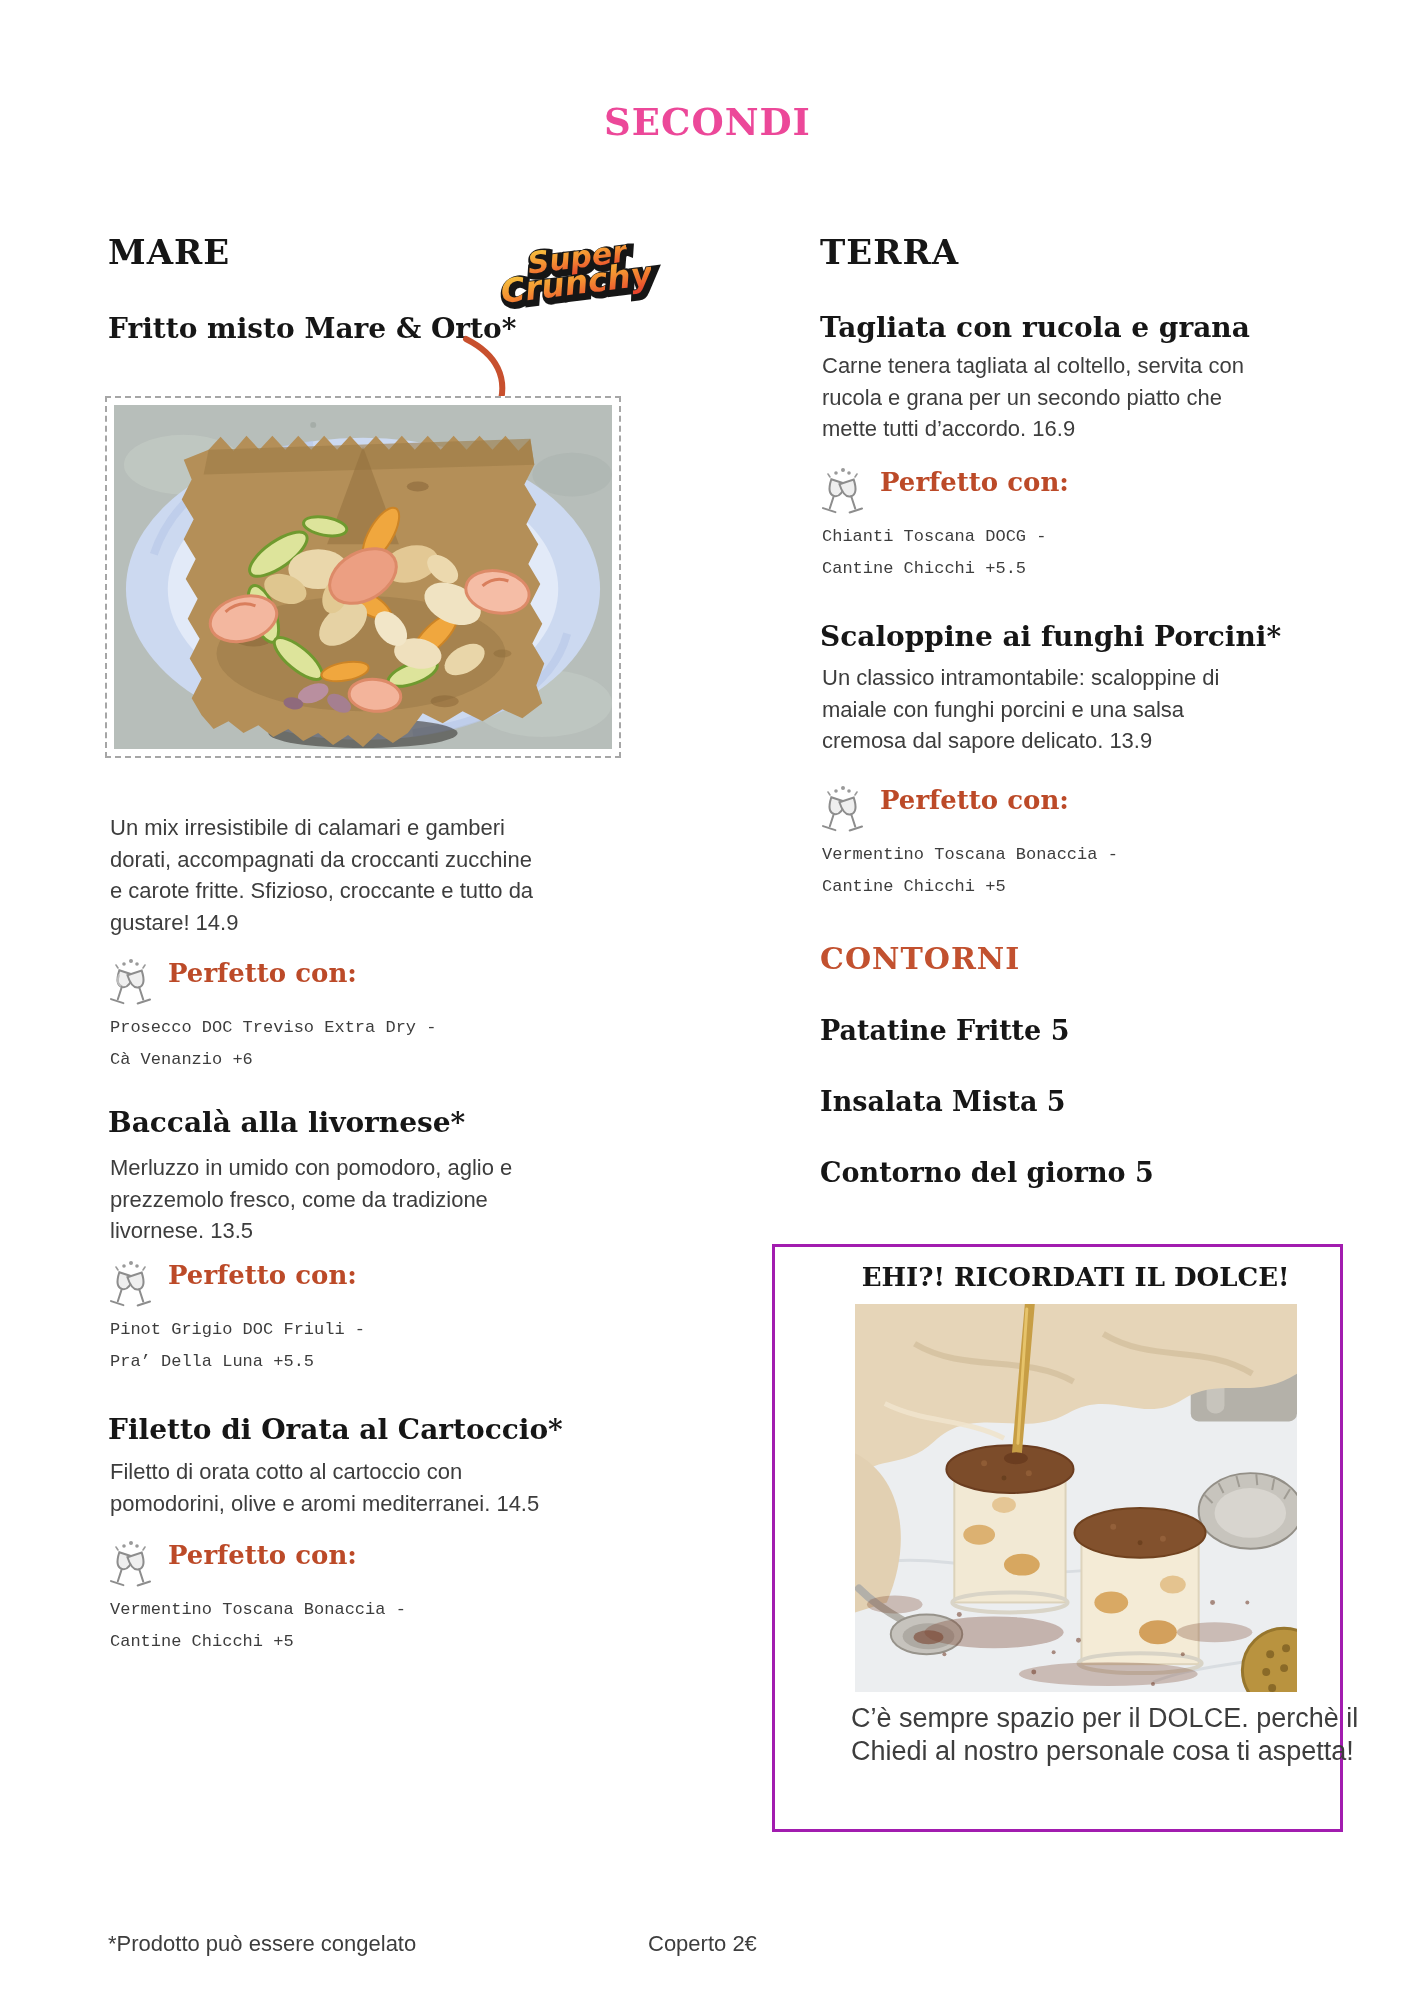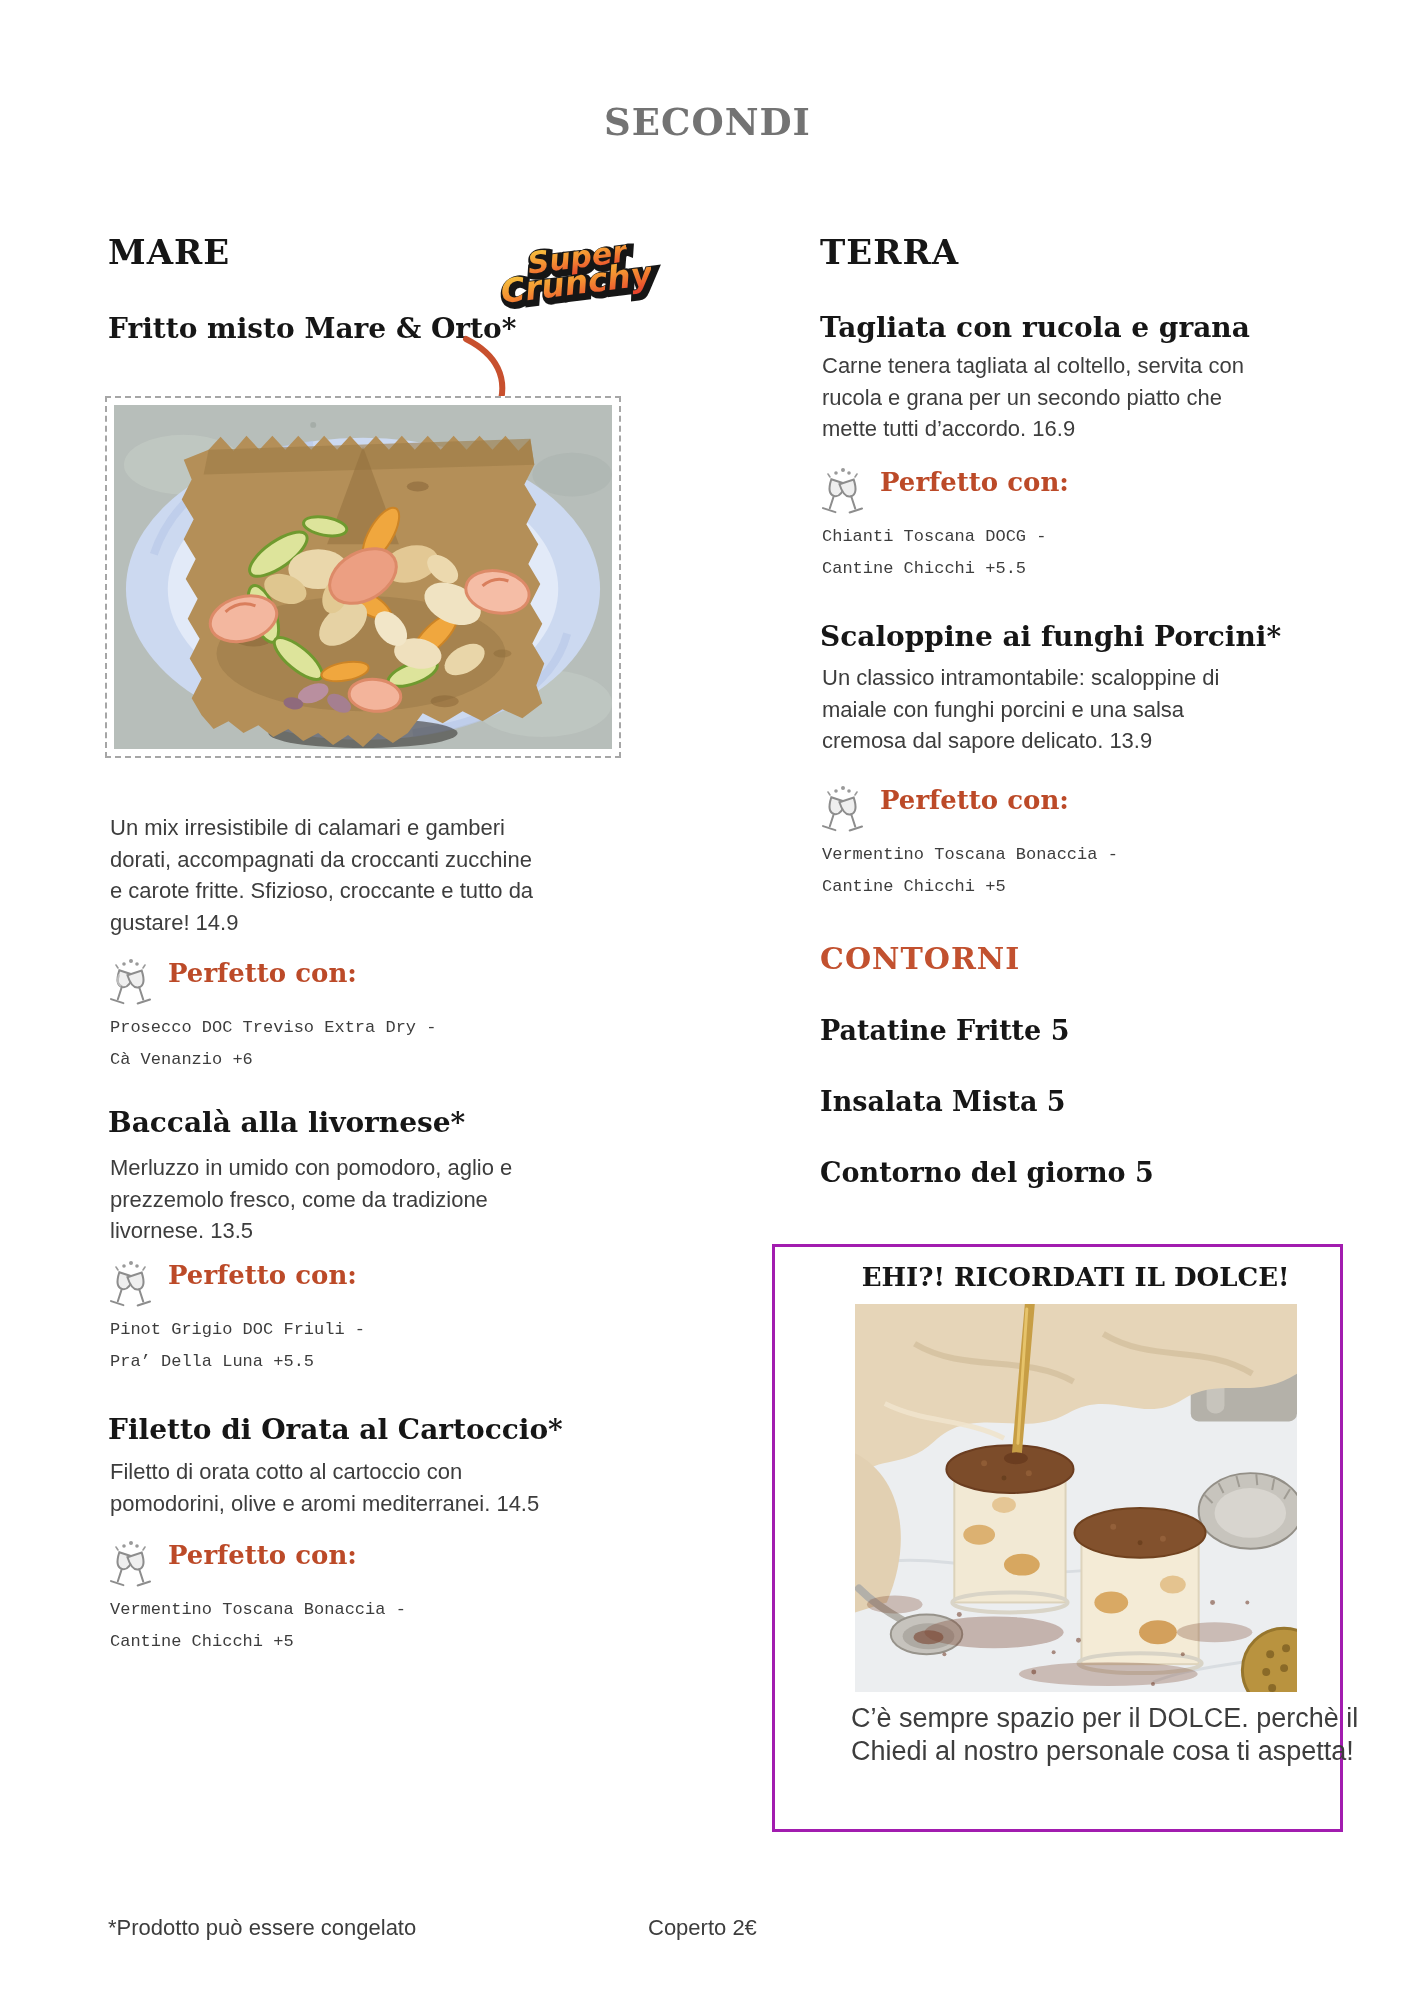--- a/index.html
+++ b/index.html
@@ -2,39 +2,39 @@
 <html><head>
 <meta charset="utf-8">
 <style>
   html,body{margin:0;padding:0;}
   body{
     width:1415px;height:2000px;position:relative;background:#ffffff;overflow:hidden;
     font-family:"Liberation Sans","DejaVu Sans",sans-serif;color:#3d3d3d;
   }
   .slab{font-family:"DejaVu Serif","Liberation Serif",serif;font-weight:bold;color:#161616;}
   .abs{position:absolute;}
-  .page-title{top:100px;left:0;width:100%;text-align:center;font-size:37px;letter-spacing:1px;color:#737373;}
+  .page-title{top:100px;left:0;width:100%;text-align:center;font-size:37px;letter-spacing:1px;color:#ec4899;}
   .col-heading{font-size:34px;letter-spacing:1px;}
   .dish-name{font-size:28px;}
   .desc{font-size:22px;line-height:31.5px;}
   .desc div{white-space:nowrap;}
   .pairing-head{display:flex;align-items:flex-start;gap:12px;height:54px;}
   .pairing-label{font-size:26px;color:#bc4a28;}
   .wine-lines{font-size:17px;line-height:32px;margin-left:6px;font-family:Liberation Mono, monospace;}
   .wine-lines div{white-space:nowrap;}
   .contorni-heading{font-size:30px;letter-spacing:1px;color:#c2512f;}
   .contorni-item{font-size:27px;}
   .dashed-frame{left:105px;top:396px;width:516px;height:362px;border:2px dashed #a6a6a6;box-sizing:border-box;padding:7px;background:#fff;}
   .dashed-frame svg{display:block;width:100%;height:100%;}
   .dolce-box{left:772px;top:1244px;width:571px;height:588px;border:3px solid #a21caf;box-sizing:border-box;padding-left:36px;}
   .dolce-title{margin-top:15px;text-align:center;font-size:26px;}
   .dolce-photo{display:block;margin:12px auto 0 auto;width:442px;height:388px;}
   .dolce-text{margin:10px 0 0 40px;font-size:27px;line-height:33px;}
   .dolce-text div{white-space:nowrap;}
-  .footer{font-size:22px;color:#3d3d3d;}
+  .footer{font-size:22px;color:#3d3d3d;margin-top:16px;}
   
   .badge{left:499px;top:243px;transform:rotate(-7deg);font-family:"DejaVu Sans","Liberation Sans",sans-serif;font-weight:bold;font-style:italic;line-height:1;}
   .badge-line{position:relative;display:block;}
   .badge-line1{font-size:30px;margin-left:30px;letter-spacing:0px;}
   .badge-line2{font-size:33px;margin-top:-7px;}
   .badge-back{position:absolute;left:2px;top:3px;color:#161616;-webkit-text-stroke:8px #161616;}
   .badge-front{position:relative;color:#f08a2e;}
   @supports (-webkit-background-clip: text){
     .badge-front{
       background:linear-gradient(175deg,#f6c840 8%,#f49332 48%,#e8452d 92%);

